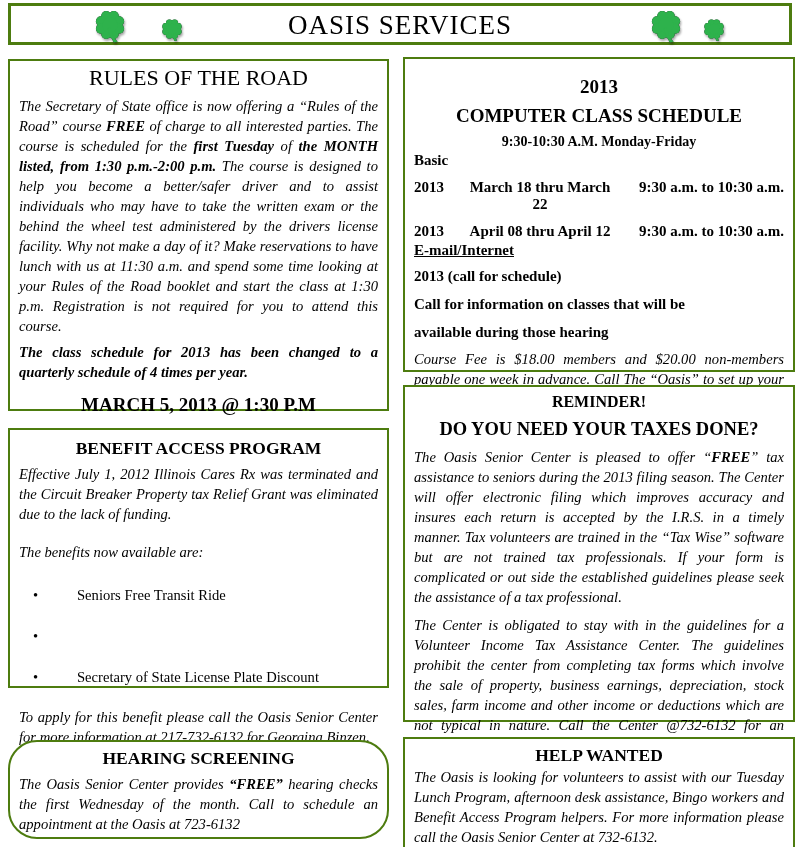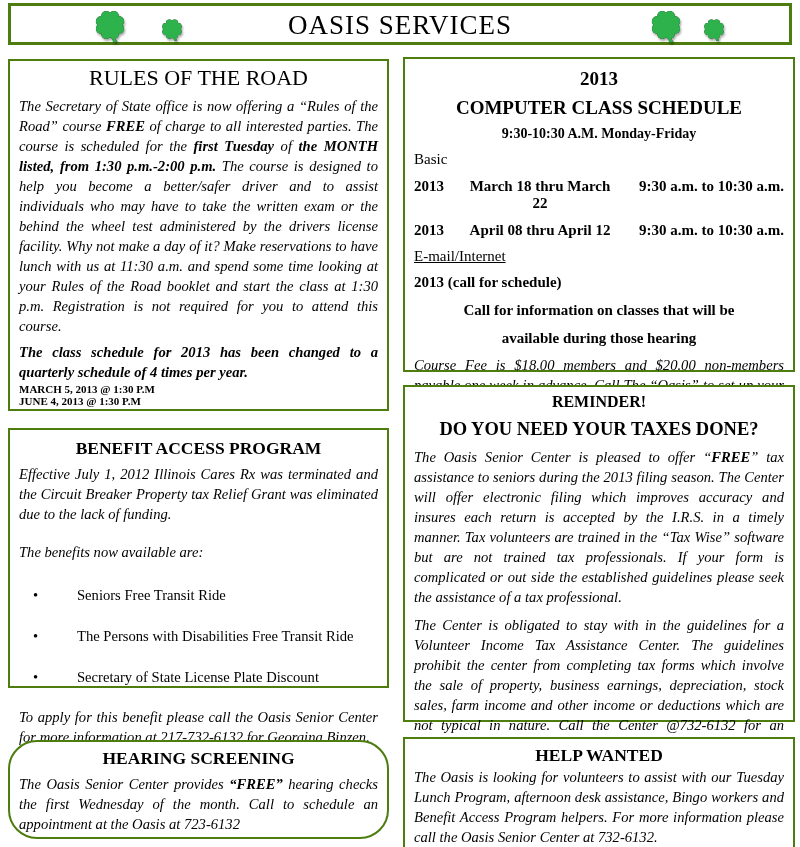--- a/index.html
+++ b/index.html
@@ -19,49 +19,49 @@
   .clover { position:absolute; filter: drop-shadow(0.5px 0.5px 0 #222) drop-shadow(1.5px 2.5px 1px rgba(0,0,0,0.35)); }
   .clover svg { display:block; }
   .clover-lg { width:38px; height:38px; top:0px; }
   .clover-sm { width:26px; height:26px; top:10px; }
   .cl-1 { left:80px; } .cl-2 { left:148px; } .cl-3 { left:636px; } .cl-4 { left:690px; }
 
   
   .rules-box    { left:8px;   top:59px;  width:381px; height:352px; padding:2px 9px; }
   .benefit-box  { left:8px;   top:428px; width:381px; height:260px; padding:4px 9px; }
   .hearing-box  { left:8px;   top:740px; width:381px; height:99px;  padding:2px 9px;border-radius:29px; }
-  .computer-box { left:403px; top:57px;  width:392px; height:315px; padding:6px 9px; }
+  .computer-box { left:403px; top:57px;  width:392px; height:315px; padding:14px 9px; }
   .taxes-box    { left:403px; top:385px; width:392px; height:337px; padding:2px 9px; }
   .help-box     { left:403px; top:737px; width:392px; height:116px; padding:2px 9px; }
 
   .h-center { text-align:center; }
   .rules-title   { font-size:22px; font-weight:400; margin:2px 0 4px 0; }
   .sec-title     { font-size:17.5px; font-weight:700; margin:4px 0 6px 0; }
   .body-text { font-size:14.6px; line-height:1.37; text-align:justify; margin:6px 0 0 0;font-style:italic; }
   .bold { font-weight:700; }
 
-  .dates-line { font-size:11px; font-weight:700; text-align:left; margin-top:0; }
+  .dates-line { font-size:19px; font-weight:700; text-align:center; margin-top:11px; }
 
   
   .benefit-intro { margin-top:18px; text-align:left; }
   .bullet-row { display:flex; margin-top:24px; font-size:14.6px; }
   .bullet-dot { width:58px; padding-left:14px; box-sizing:border-box; }
   .benefit-outro { margin-top:22px; }
 
   
   .comp-year  { font-size:19px; font-weight:700; margin-top:3px; }
   .comp-title { font-size:19px; font-weight:700; margin-top:7px; }
   .comp-sub   { font-size:14px; font-weight:700; margin-top:7px; }
-  .comp-label { font-size:15px; font-weight:400; margin-top:9px; }
+  .comp-label { font-size:15px; font-weight:700; margin-top:2px; }
   .comp-row   { display:grid; grid-template-columns:52px 1fr 170px; font-size:15px; font-weight:700; margin-top:10px; }
   .comp-row .c-dates { text-align:center; }
   .comp-row .c-time  { text-align:right; }
   .underline { text-decoration:underline; }
   .comp-note  { font-size:15px; font-weight:700; margin-top:9px; }
-  .comp-call  { font-size:15px; font-weight:700; margin-top:11px;text-align:center; }
+  .comp-call  { font-size:15px; font-weight:700; margin-top:11px; }
   .comp-fee   { margin-top:9px; }
 
   .taxes-t1 { font-size:16px; font-weight:700; margin-top:4px; }
   .taxes-t2 { font-size:18.5px; font-weight:700; margin-top:8px; }
   .taxes-p  { margin-top:8px; }
 </style>
 </head>
 <body>
 
 <svg width="0" height="0" style="position:absolute">
@@ -118,21 +118,20 @@
   <div class="box benefit-box">
     <div class="sec-title h-center">BENEFIT ACCESS PROGRAM</div>
     <p class="body-text">Effective July 1, 2012 Illinois Cares Rx was terminated and the Circuit Breaker Property tax Relief Grant was eliminated due to the lack of funding.</p>
     <p class="body-text benefit-intro">The benefits now available are:</p>
     <div class="bullet-row">
       <span class="bullet-dot">•</span>
       <span>Seniors Free Transit Ride</span>
     </div>
     <div class="bullet-row">
       <span class="bullet-dot">•</span>
-      <span>The Persons with Disabilities Free Transit Ride</span>
     </div>
     <div class="bullet-row">
       <span class="bullet-dot">•</span>
       <span>Secretary of State License Plate Discount</span>
     </div>
     <p class="body-text benefit-outro">To apply for this benefit please call the  Oasis Senior Center for more information  at 217-732-6132 for  Georgina Binzen.</p>
   </div>
 
   <div class="box hearing-box">
     <div class="sec-title h-center">HEARING SCREENING</div>

